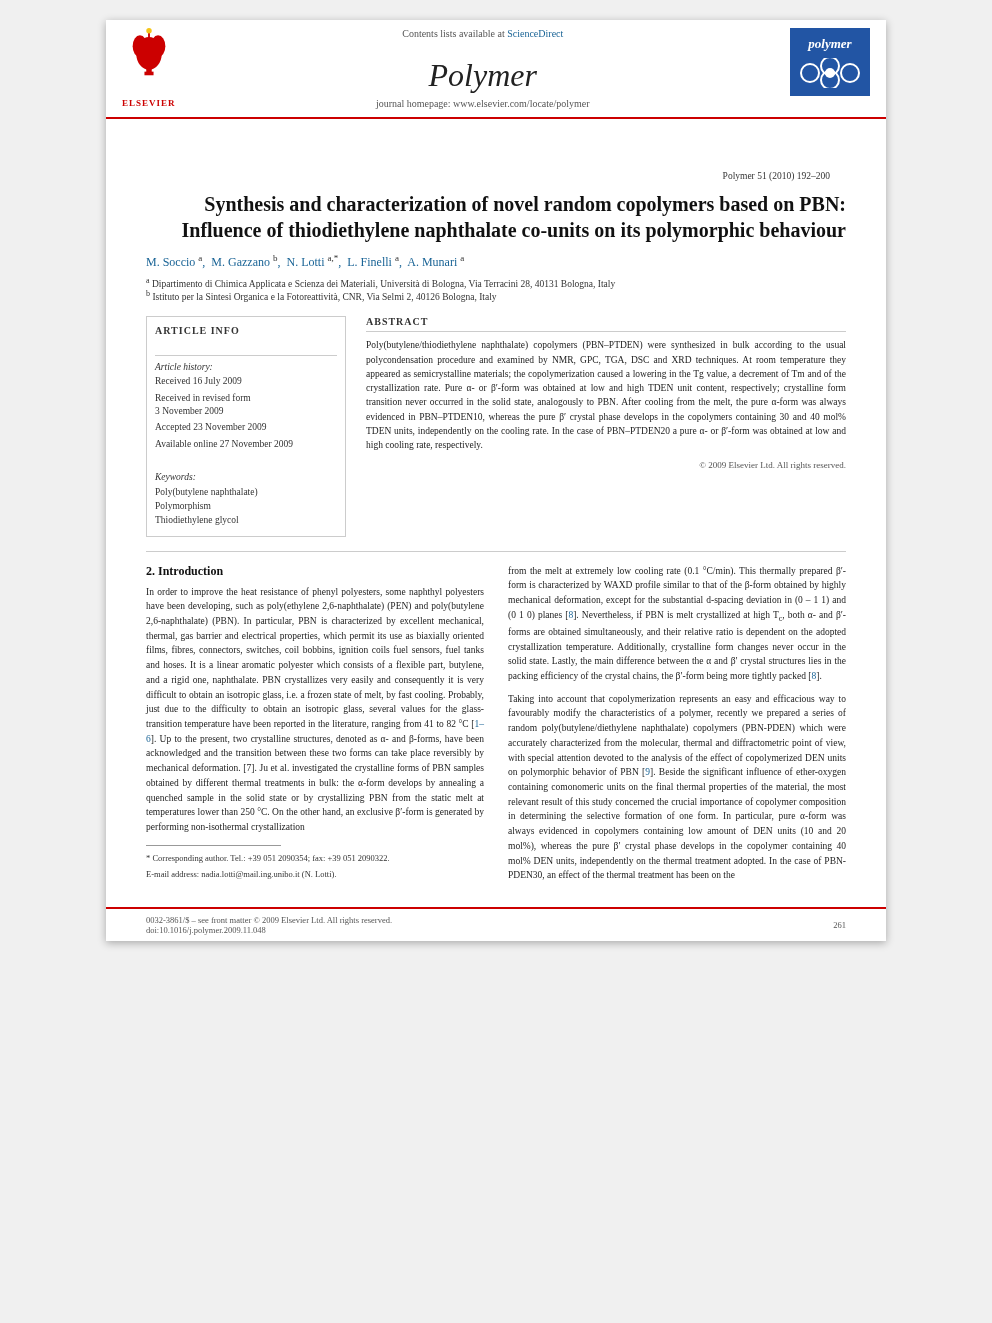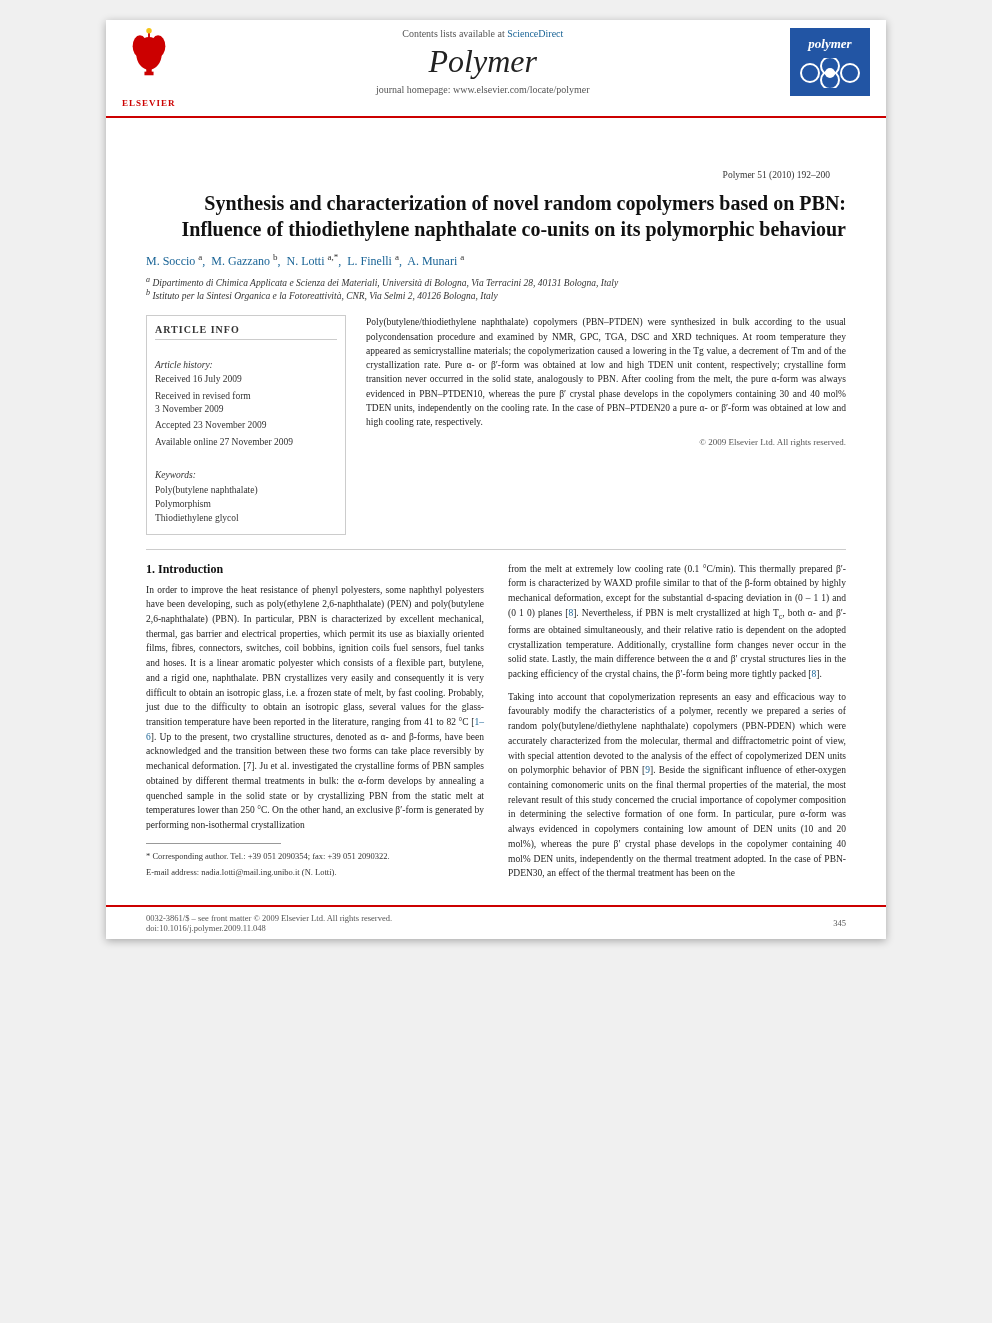--- a/index.html
+++ b/index.html
@@ -42,21 +42,21 @@
       margin-top: 20px;
     }
     .journal-center {
       text-align: center;
       flex: 1;
       padding-bottom: 8px;
     }
     .journal-center .sciencedirect-line {
       font-size: 10px;
       color: #555;
-      margin-bottom: 4px;
+      margin-bottom: 18px;
     }
     .journal-center .sciencedirect-line a {
       color: #1a6496;
       text-decoration: none;
     }
     .journal-name {
       font-size: 32px;
       font-style: italic;
       color: #222;
       font-weight: normal;
@@ -111,21 +111,20 @@
       font-size: 9px;
       color: #333;
     }
     .author-name {
       color: #1a6496;
     }
     .affiliations {
       font-size: 9.5px;
       color: #333;
       margin-bottom: 14px;
-      font-style: italic;
     }
     .affiliations sup {
       font-size: 8px;
     }
     .two-col {
       display: flex;
       gap: 20px;
       margin-bottom: 14px;
     }
     .article-info {
@@ -134,22 +133,22 @@
       border: 1px solid #ccc;
       padding: 8px;
     }
     .article-info h3 {
       font-size: 10px;
       text-transform: uppercase;
       font-weight: bold;
       letter-spacing: 1px;
       color: #333;
       border-bottom: 1px solid #ccc;
-      padding-bottom: 4px;
-      margin-bottom: 20px;
+      padding-bottom: 19px;
+      margin-bottom: 6px;
     }
     .article-info .info-section h4 {
       font-size: 9.5px;
       font-style: italic;
       color: #333;
       margin-bottom: 3px;
       font-weight: normal;
     }
     .article-info .info-section p {
       font-size: 9.5px;
@@ -320,31 +319,32 @@
         <br>
         <div class="keywords">
           <h4>Keywords:</h4>
           <p>Poly(butylene naphthalate)</p>
           <p>Polymorphism</p>
           <p>Thiodiethylene glycol</p>
         </div>
       </div>
 
       <div class="abstract-section">
+        <h3>ABSTRACT</h3>
         <p class="abstract-text">Poly(butylene/thiodiethylene naphthalate) copolymers (PBN–PTDEN) were synthesized in bulk according to the usual polycondensation procedure and examined by NMR, GPC, TGA, DSC and XRD techniques. At room temperature they appeared as semicrystalline materials; the copolymerization caused a lowering in the Tg value, a decrement of Tm and of the crystallization rate. Pure α- or β′-form was obtained at low and high TDEN unit content, respectively; crystalline form transition never occurred in the solid state, analogously to PBN. After cooling from the melt, the pure α-form was always evidenced in PBN–PTDEN10, whereas the pure β′ crystal phase develops in the copolymers containing 30 and 40 mol% TDEN units, independently on the cooling rate. In the case of PBN–PTDEN20 a pure α- or β′-form was obtained at low and high cooling rate, respectively.</p>
         <p class="copyright-line">© 2009 Elsevier Ltd. All rights reserved.</p>
       </div>
     </div>
 
     <hr class="divider">
 
     <div class="body-text-cols">
 
       <div class="body-col">
-        <div class="section-heading">1. Introduction</div>
+        <div class="section-heading">2. Introduction</div>
         <p class="body-para">
           In order to improve the heat resistance of phenyl polyesters, some naphthyl polyesters have been developing, such as poly(ethylene 2,6-naphthalate) (PEN) and poly(butylene 2,6-naphthalate) (PBN). In particular, PBN is characterized by excellent mechanical, thermal, gas barrier and electrical properties, which permit its use as biaxially oriented films, fibres, connectors, switches, coil bobbins, ignition coils fuel sensors, fuel tanks and hoses. It is a linear aromatic polyester which consists of a flexible part, butylene, and a rigid one, naphthalate. PBN crystallizes very easily and consequently it is very difficult to obtain an isotropic glass, i.e. a frozen state of melt, by fast cooling. Probably, just due to the difficulty to obtain an isotropic glass, several values for the glass-transition temperature have been reported in the literature, ranging from 41 to 82 °C [<span style="color:#1a6496;">1–6</span>]. Up to the present, two crystalline structures, denoted as α- and β-forms, have been acknowledged and the transition between these two forms can take place reversibly by mechanical deformation. [7]. Ju et al. investigated the crystalline forms of PBN samples obtained by different thermal treatments in bulk: the α-form develops by annealing a quenched sample in the solid state or by crystallizing PBN from the static melt at temperatures lower than 250 °C. On the other hand, an exclusive β′-form is generated by performing non-isothermal crystallization
         </p>
 
         <hr class="footnote-divider">
         <div class="footnote">* Corresponding author. Tel.: +39 051 2090354; fax: +39 051 2090322.</div>
         <div class="footnote">E-mail address: nadia.lotti@mail.ing.unibo.it (N. Lotti).</div>
       </div>
 
       <div class="body-col">
@@ -356,15 +356,15 @@
         </p>
       </div>
     </div>
   </div>
 
   <div class="bottom-bar">
     <div>
       <div>0032-3861/$ – see front matter © 2009 Elsevier Ltd. All rights reserved.</div>
       <div>doi:10.1016/j.polymer.2009.11.048</div>
     </div>
-    <div>345</div>
+    <div>261</div>
   </div>
 </div>
 
 </body></html>

